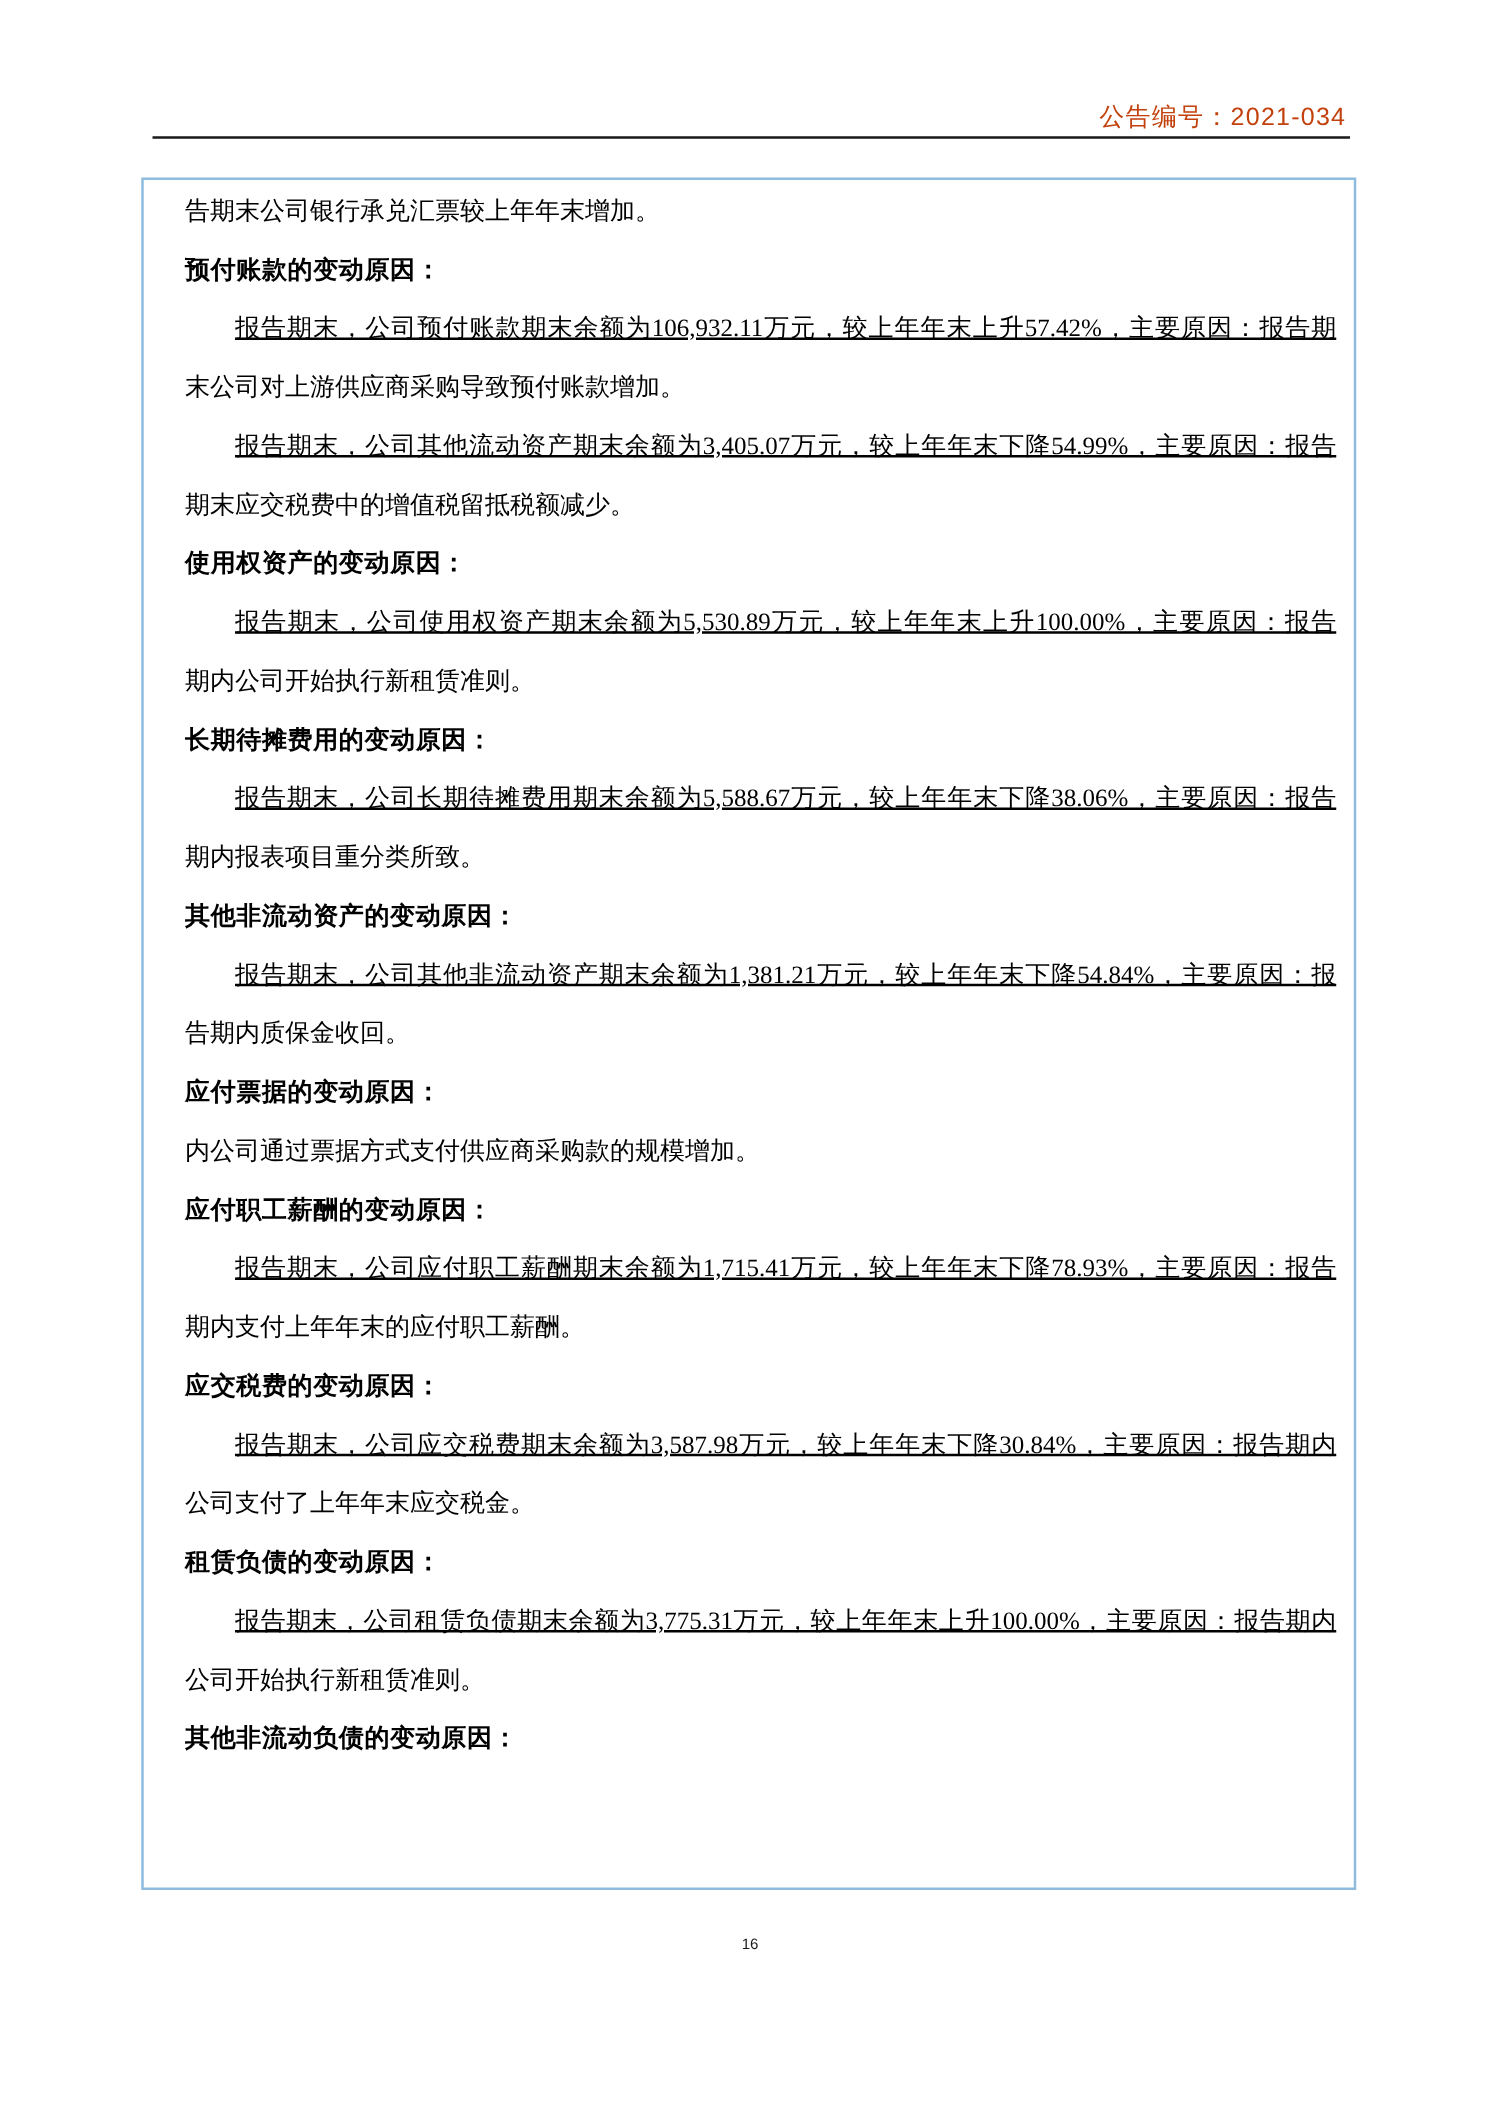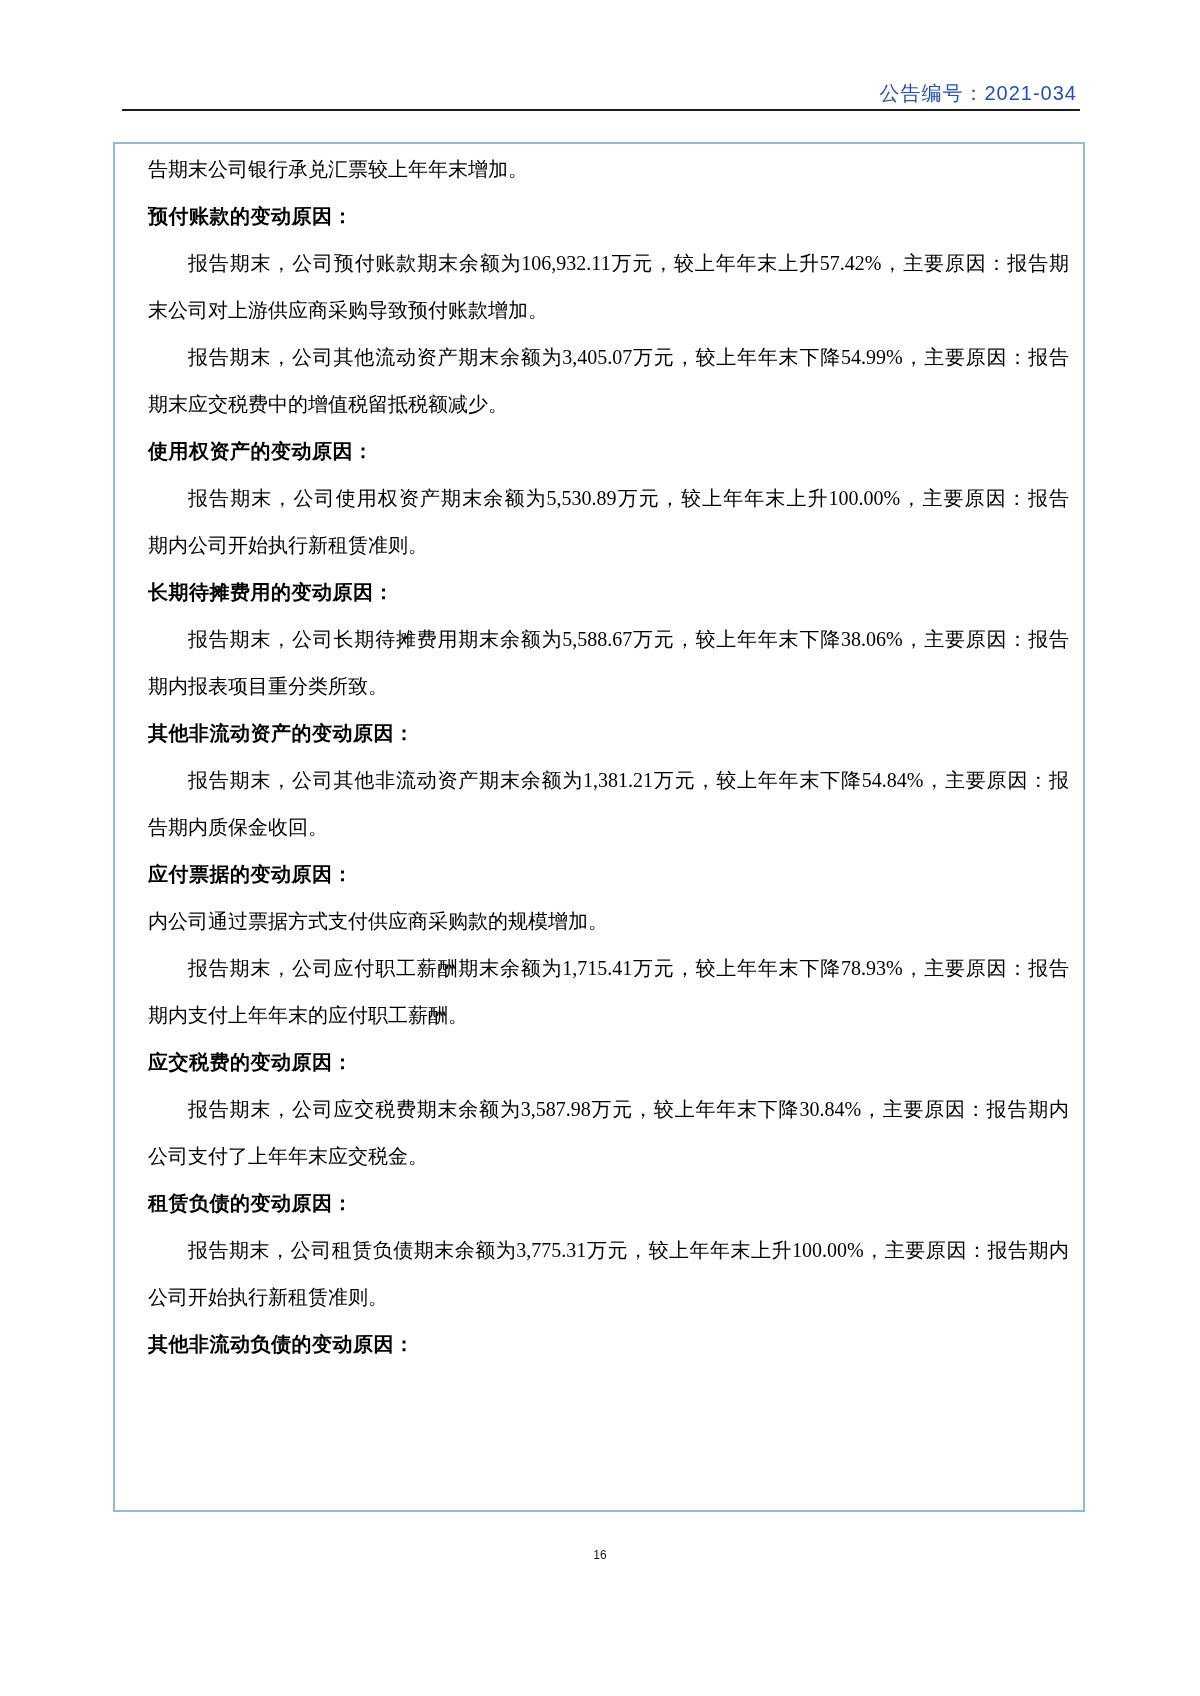--- a/index.html
+++ b/index.html
@@ -11,21 +11,21 @@
     font-family: "Liberation Serif", "DejaVu Serif", serif;
     color: #000000;
   }
   .doc-number {
     position: absolute;
     top: 80px;
     right: 123px;
     font-size: 20px;
     letter-spacing: 1px;
     font-family: "Liberation Sans", "DejaVu Sans", sans-serif;
-    color: #1d4ed8;
+    color: #c2410c;
   }
   .header-rule {
     position: absolute;
     left: 122px;
     top: 109px;
     width: 958px;
     height: 2px;
     background: #1a1a1a;
   }
   .content-box {
@@ -51,20 +51,21 @@
     letter-spacing: 0.5px;
   }
   .pline {
     white-space: normal;
     text-align: justify;
   }
   .pline-full {
     text-align: justify;
     text-align-last: justify;
     text-indent: 2em;
+    text-decoration: underline;
   }
   .page-number {
     position: absolute;
     top: 1548px;
     left: 0;
     width: 100%;
     text-align: center;
     font-size: 12px;
     font-family: "Liberation Sans", "DejaVu Sans", sans-serif;
     color: #1a1a1a;
@@ -111,20 +112,21 @@
         <div class="pline pline-full">报告期末，公司其他非流动资产期末余额为1,381.21万元，较上年年末下降54.84%，主要原因：报</div>
         <div class="pline">告期内质保金收回。</div>
       </div>
 
       <div class="section">
         <div class="section-heading">应付票据的变动原因：</div>
         <div class="pline">内公司通过票据方式支付供应商采购款的规模增加。</div>
       </div>
 
       <div class="section">
+        <div class="section-heading">应付职工薪酬的变动原因：</div>
         <div class="pline pline-full">报告期末，公司应付职工薪酬期末余额为1,715.41万元，较上年年末下降78.93%，主要原因：报告</div>
         <div class="pline">期内支付上年年末的应付职工薪酬。</div>
       </div>
 
       <div class="section">
         <div class="section-heading">应交税费的变动原因：</div>
         <div class="pline pline-full">报告期末，公司应交税费期末余额为3,587.98万元，较上年年末下降30.84%，主要原因：报告期内</div>
         <div class="pline">公司支付了上年年末应交税金。</div>
       </div>
 

